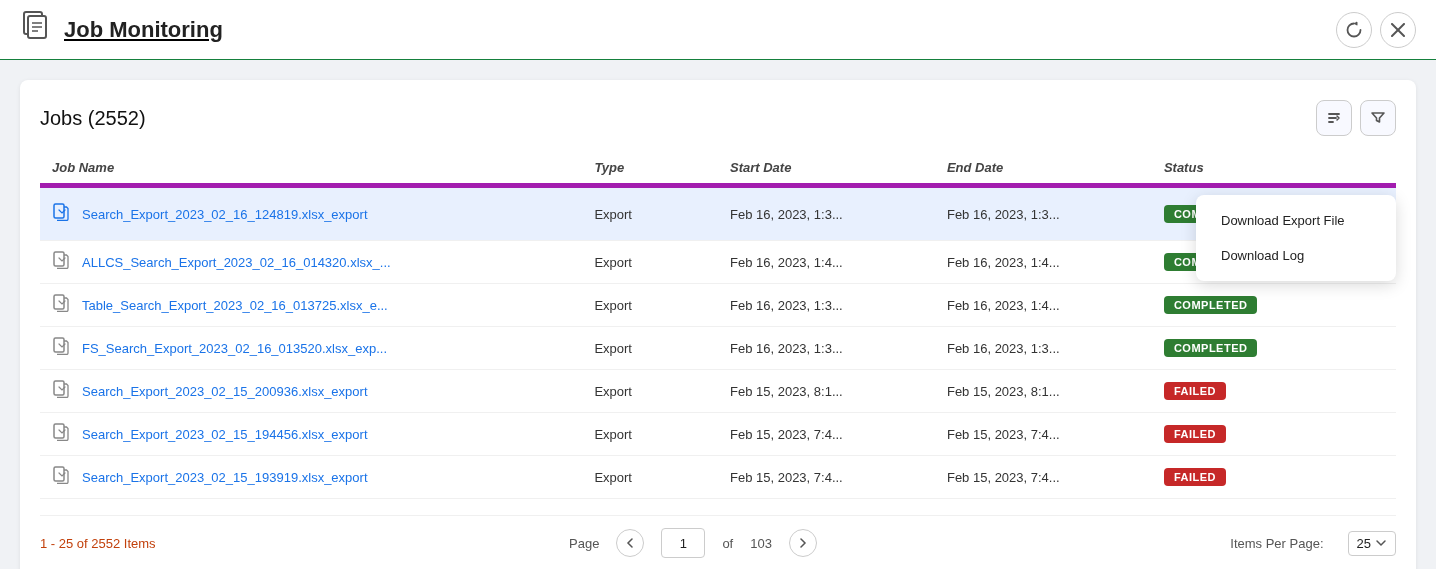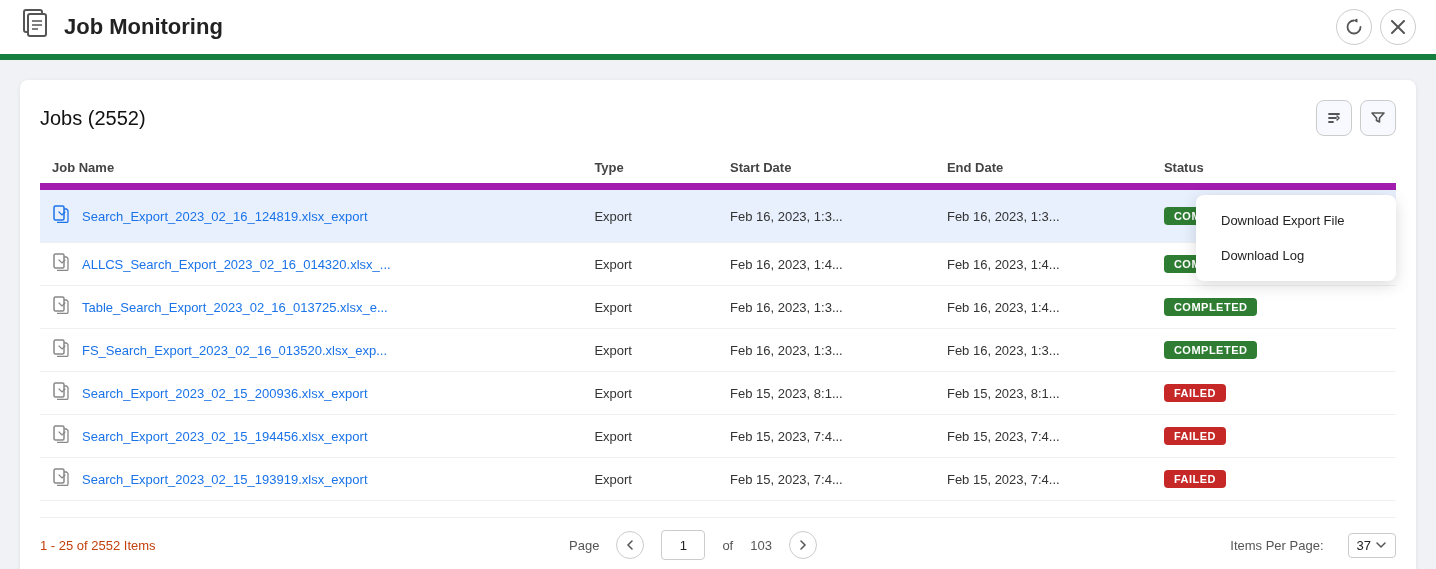--- a/index.html
+++ b/index.html
@@ -11,22 +11,23 @@
       overflow: hidden;
       position: relative;
     }
 
     .app-header {
       display: flex;
       align-items: center;
       justify-content: space-between;
       background: #ffffff;
       padding: 10px 20px;
-      border-bottom: 6px solid #15803d;
+      border-bottom: 1px solid #15803d;
       height: 60px;
+      text-decoration: underline;
     }
 
     .app-header-left {
       display: flex;
       align-items: center;
       gap: 12px;
     }
 
     .app-title {
       font-size: 22px;
@@ -108,21 +109,22 @@
       width: 100%;
       border-collapse: collapse;
     }
 
     thead th {
       text-align: left;
       font-size: 13px;
       font-weight: 600;
       color: #444;
       padding: 8px 12px;
-      border-bottom: 7px solid #a21caf;
+      border-bottom: 5px solid #a21caf;
+      font-style: italic;
     }
 
     tbody tr {
       border-bottom: 1px solid #f0f0f0;
     }
 
     tbody tr.selected {
       background: #e8f0fe;
     }
 
@@ -524,21 +526,21 @@
       <span class="pagination-label">103</span>
       <button class="page-nav-btn">
         <svg width="10" height="10" viewBox="0 0 10 10">
           <polyline points="3,1 7,5 3,9" stroke="#555" stroke-width="1.5" fill="none" stroke-linecap="round"></polyline>
         </svg>
       </button>
     </div>
     <div class="items-per-page">
       <span class="items-per-page-label">Items Per Page:</span>
       <div class="items-per-page-select">
-        <span>37</span>
+        <span>25</span>
         <svg width="12" height="12" viewBox="0 0 12 12">
           <polyline points="2,4 6,8 10,4" stroke="#555" stroke-width="1.5" fill="none" stroke-linecap="round"></polyline>
         </svg>
       </div>
     </div>
   </div>
 </div>
 
 <div class="context-menu" id="context-menu">
 <div class="context-menu-item">Download Export File</div>

